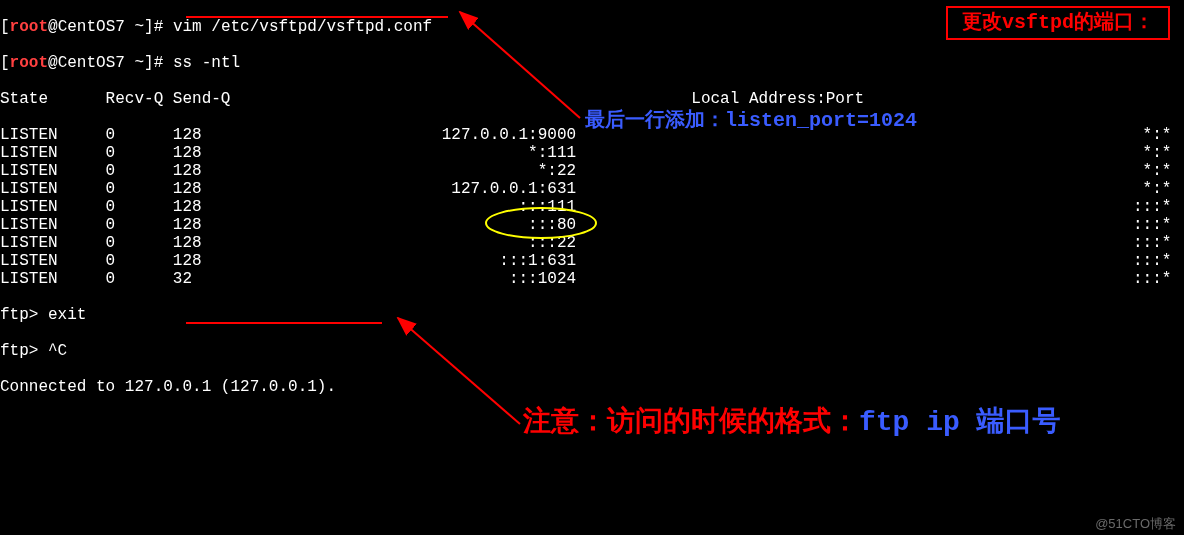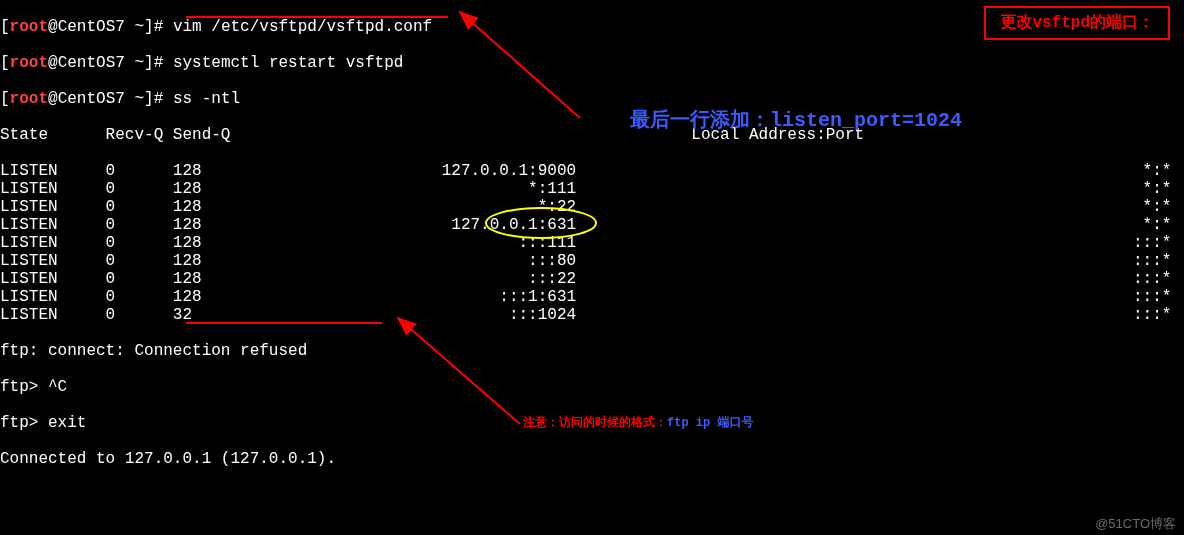--- a/index.html
+++ b/index.html
@@ -29,34 +29,34 @@
   .hl { color: #ff4040; font-weight: bold; }
 
   
   .note-box {
     position: absolute;
     top: 6px;
     right: 14px;
     border: 2px solid #ff0000;
     color: #ff0000;
     font-family: "SimSun","Microsoft YaHei","Courier New",monospace;
-    font-size: 16px;
+    font-size: 20px;
     font-weight: bold;
     padding: 6px 14px;
     background: transparent;
   }
 
   .anno-blue {
     position: absolute;
     color: #3a5cff;
     font-family: "SimSun","Microsoft YaHei","Courier New",monospace;
     font-size: 20px;
     font-weight: bold;
   }
-  .anno-mixed { position: absolute; font-size: 12px; font-weight: bold; font-family: "SimSun","Microsoft YaHei","Courier New",monospace; }
+  .anno-mixed { position: absolute; font-size: 28px; font-weight: bold; font-family: "SimSun","Microsoft YaHei","Courier New",monospace; }
   .anno-mixed .r { color: #ff0000; }
   .anno-mixed .b { color: #3a5cff; }
 
   .underline-red {
     position: absolute;
     height: 0;
     border-top: 2px solid #ff0000;
   }
 
   .watermark {
@@ -73,43 +73,41 @@
     top: 0; left: 0;
     width: 1184px; height: 535px;
     pointer-events: none;
   }
 </style>
 </head>
 <body>
 
 <div class="term">
 <div class="line"><span class="bracket">[</span><span class="root">root</span><span class="host">@</span><span class="host">CentOS7</span><span class="host"> </span><span class="host">~</span><span class="bracket">]</span><span class="prompt-hash">#</span><span class="cmd"> </span><span class="cmd">vim /etc/vsftpd/vsftpd.conf</span></div>
-<div class="line"><span class="bracket">[</span><span class="root">root</span><span class="host">@</span><span class="host">CentOS7</span><span class="host"> </span><span class="host">~</span><span class="bracket">]</span><span class="prompt-hash">#</span><span class="cmd"> </span><span class="cmd">systemctl restart vsftpd</span></div>
 <div class="line"><span class="bracket">[</span><span class="root">root</span><span class="host">@</span><span class="host">CentOS7</span><span class="host"> </span><span class="host">~</span><span class="bracket">]</span><span class="prompt-hash">#</span><span class="cmd"> </span><span class="cmd">ss -ntl</span></div>
 <div class="line" id="ss-hdr">State      Recv-Q Send-Q                                                Local Address:Port                                   Peer Address:Port</div>
 <div id="ss-body"><div class="line">LISTEN     0      128                         127.0.0.1:9000                                                           *:*</div><div class="line">LISTEN     0      128                                  *:111                                                           *:*</div><div class="line">LISTEN     0      128                                   *:22                                                           *:*</div><div class="line">LISTEN     0      128                          127.0.0.1:631                                                           *:*</div><div class="line">LISTEN     0      128                                 :::111                                                          :::*</div><div class="line">LISTEN     0      128                                  :::80                                                          :::*</div><div class="line">LISTEN     0      128                                  :::22                                                          :::*</div><div class="line">LISTEN     0      128                               :::1:631                                                          :::*</div><div class="line">LISTEN     0      32                                 :::1024                                                          :::*</div></div>
-<div class="line">ftp: connect: Connection refused</div>
+<div class="line">ftp&gt; exit</div>
 <div class="line">ftp&gt; ^C</div>
-<div class="line">ftp&gt; exit</div>
 <div class="line">Connected to 127.0.0.1 (127.0.0.1).</div>
 
 
 
 
 
 
 
 
 
 
 </div>
 
 <div class="note-box">更改vsftpd的端口：</div>
 
-<div class="anno-blue" style="left:585px; top:112px;margin-left:45px;">
+<div class="anno-blue" style="left:585px; top:112px;">
   <span>最后一行添加：</span><span>listen_port=1024</span>
 </div>
 
 <div class="anno-mixed" style="left:523px; top:414px;">
   <span class="r">注意：</span><span class="r">访问的时候的格式：</span><span class="b">ftp ip 端口号</span>
 </div>
 
 <div class="underline-red" style="left:186px; top:16px; width:262px;"></div>
 <div class="underline-red" style="left:186px; top:322px; width:196px;"></div>
 

